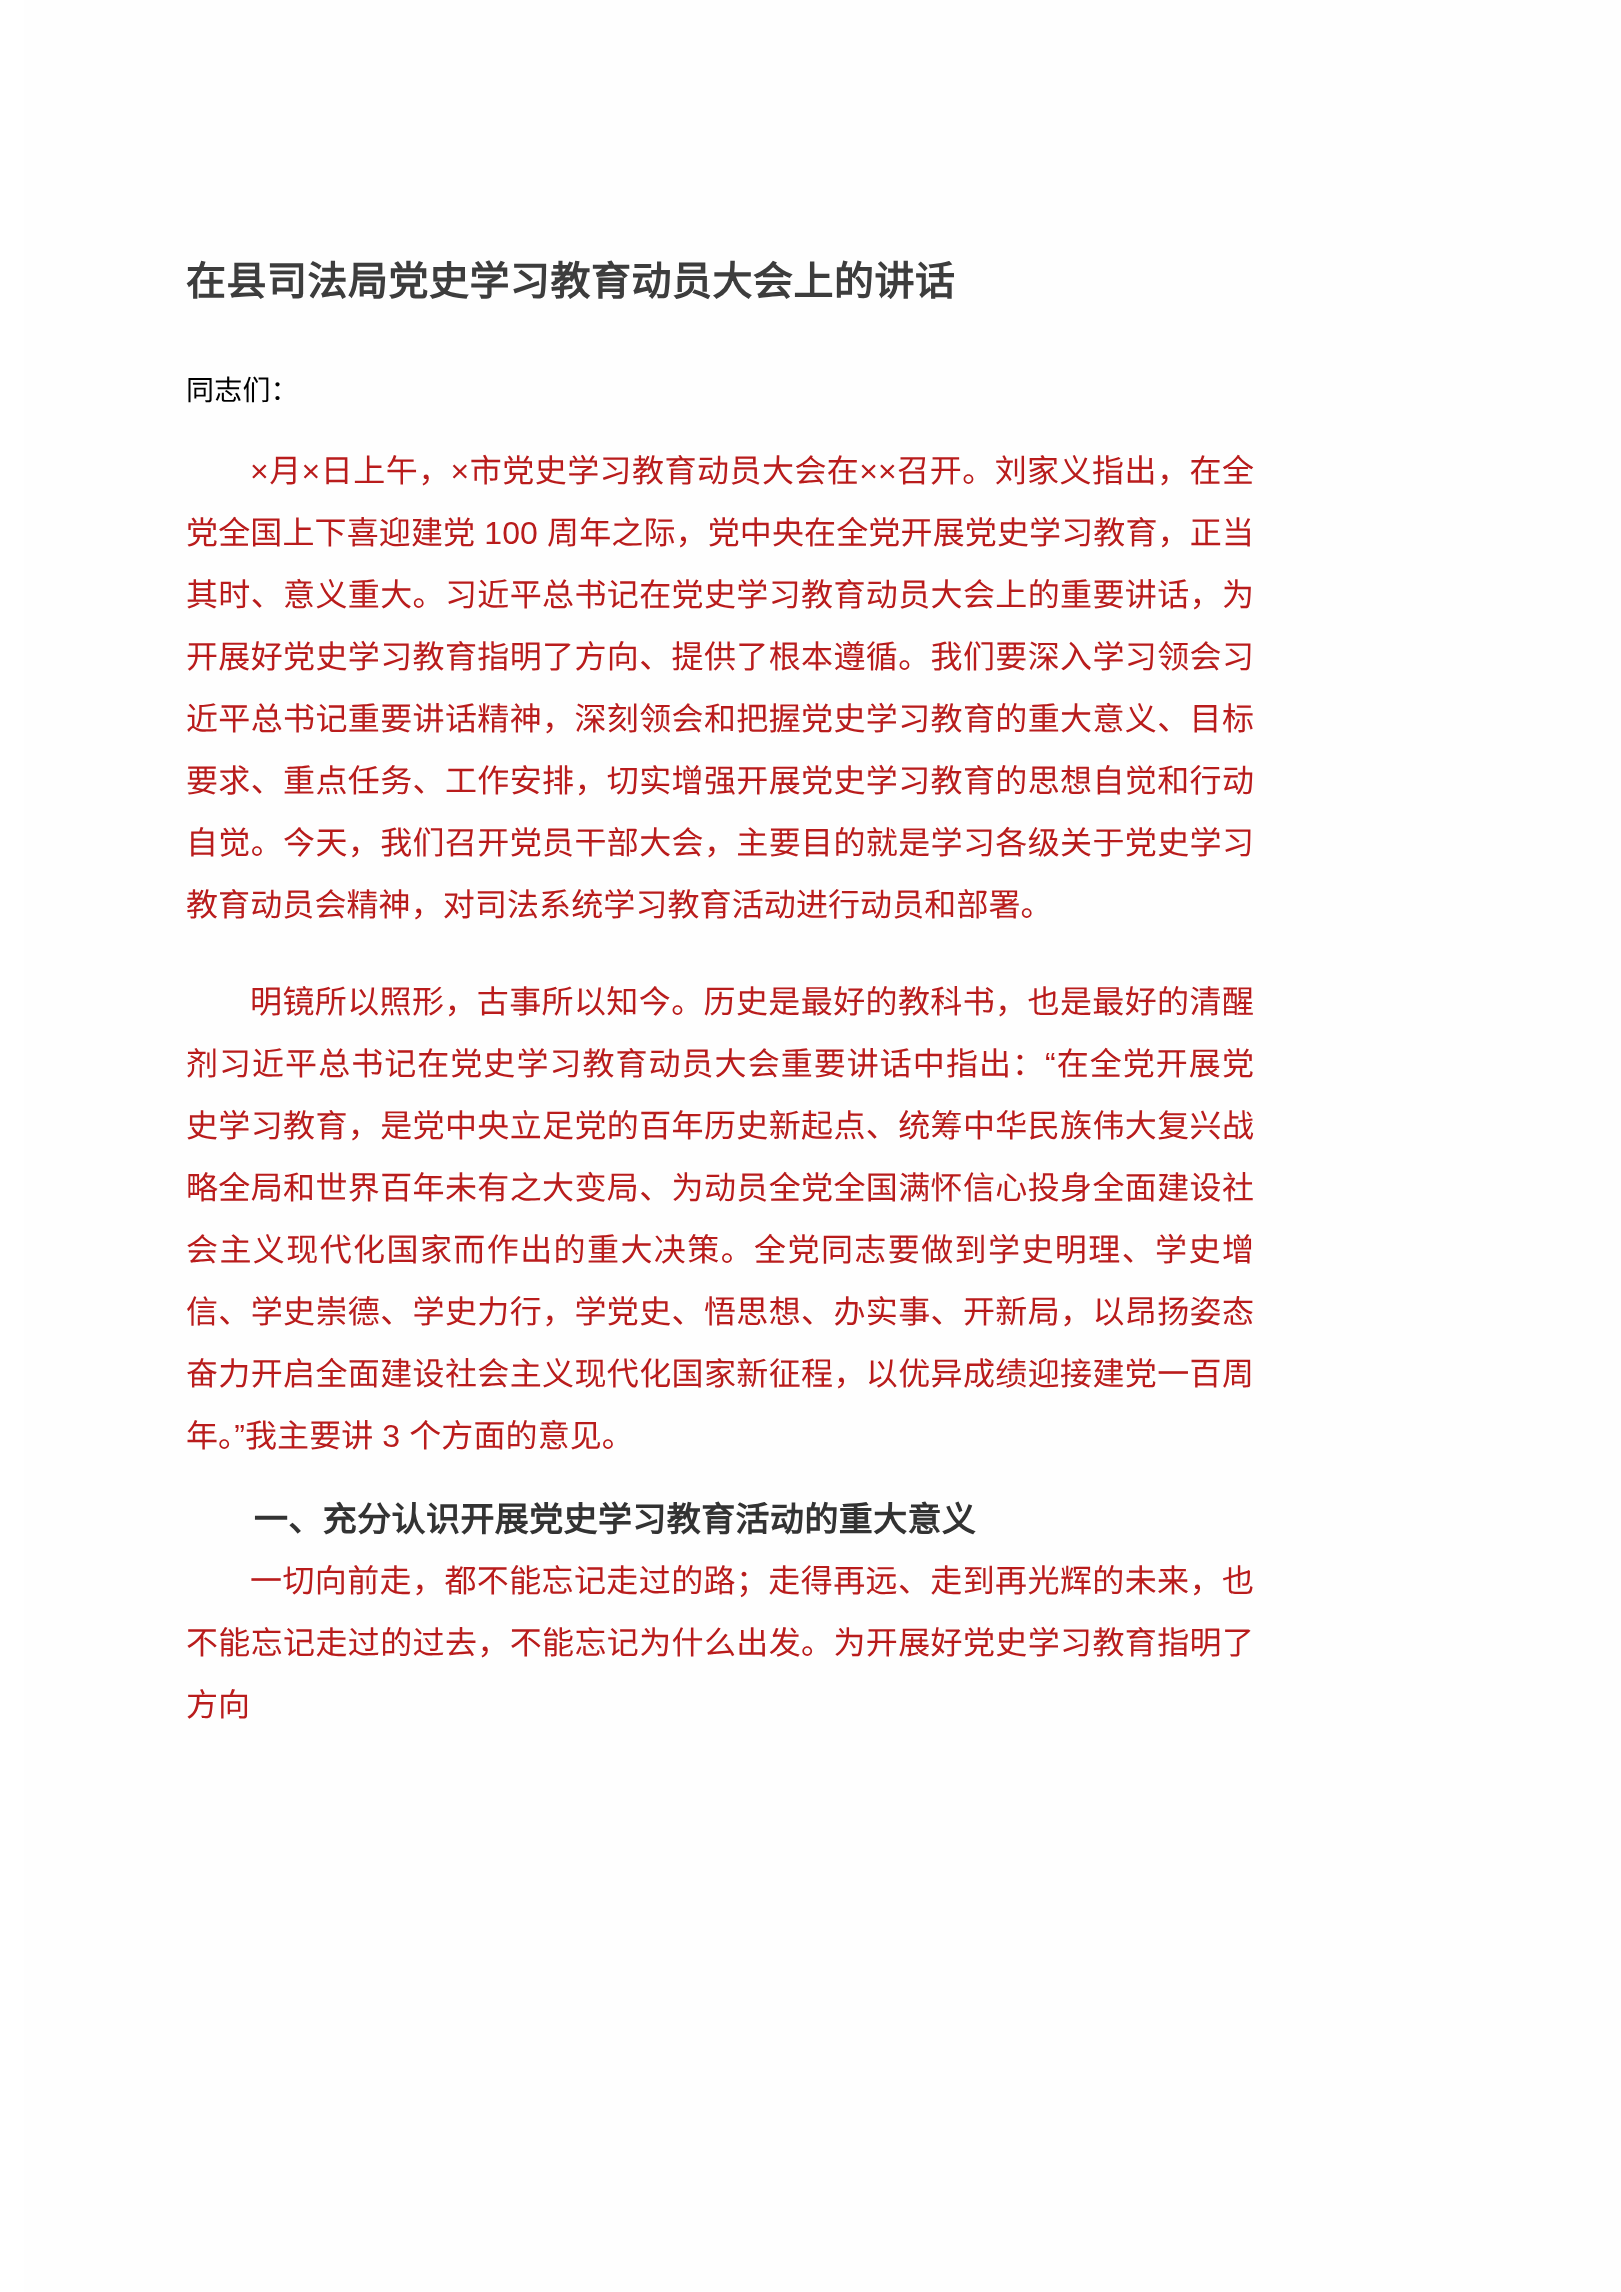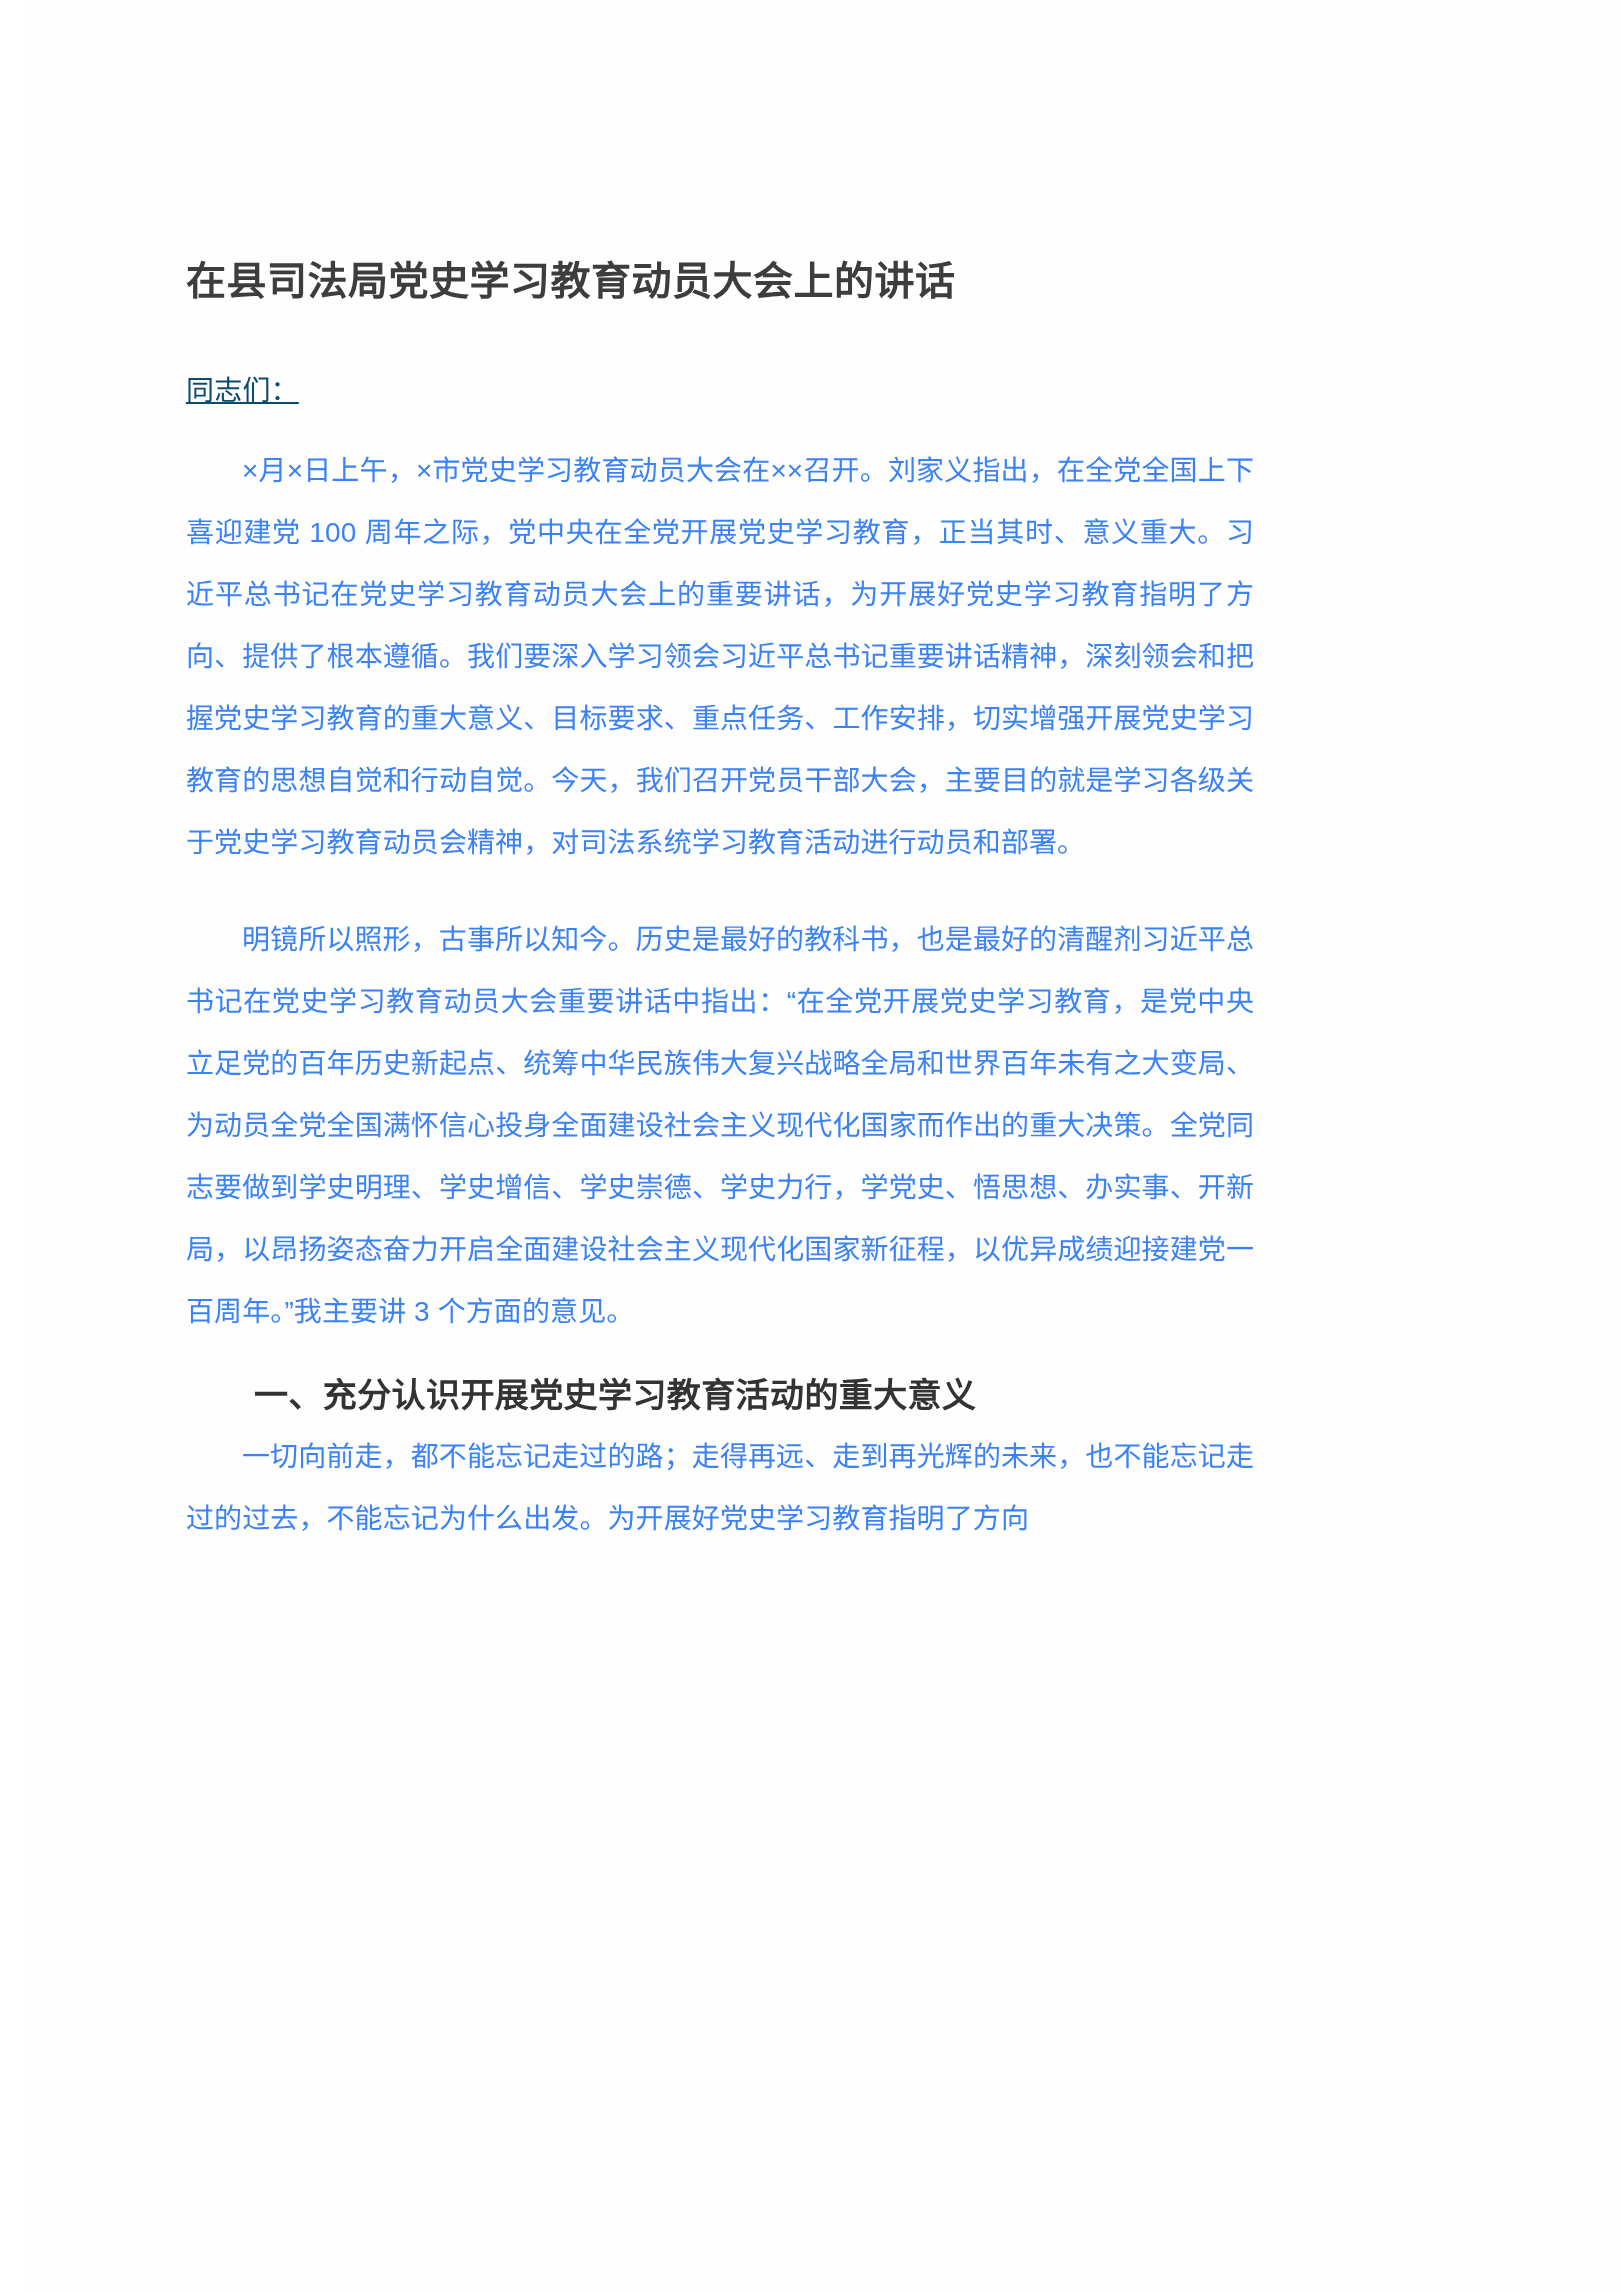--- a/index.html
+++ b/index.html
@@ -40,31 +40,30 @@
     letter-spacing: 0.5px;
     margin: 0;
     padding-top: 253px;
     text-align: left;
     white-space: nowrap;
   }
 
   .salutation {
     font-size: 28px;
     line-height: 62px;
-    color: #0c4a6e;
+    color: #000000;
     margin: 0;
     padding-top: 51px;
     letter-spacing: 0.2px;
-    text-decoration: underline;
   }
 
   p.body-para {
-    font-size: 28px;
+    font-size: 32px;
     line-height: 62px;
-    color: #3b82f6;
+    color: #b91c1c;
     margin: 0;
     padding: 0;
     text-align: justify;
     text-justify: inter-ideograph;
     text-indent: 2em;
     letter-spacing: 0.1px;
     width: 1068px;
   }
 
   p.body-para.gap-top {

